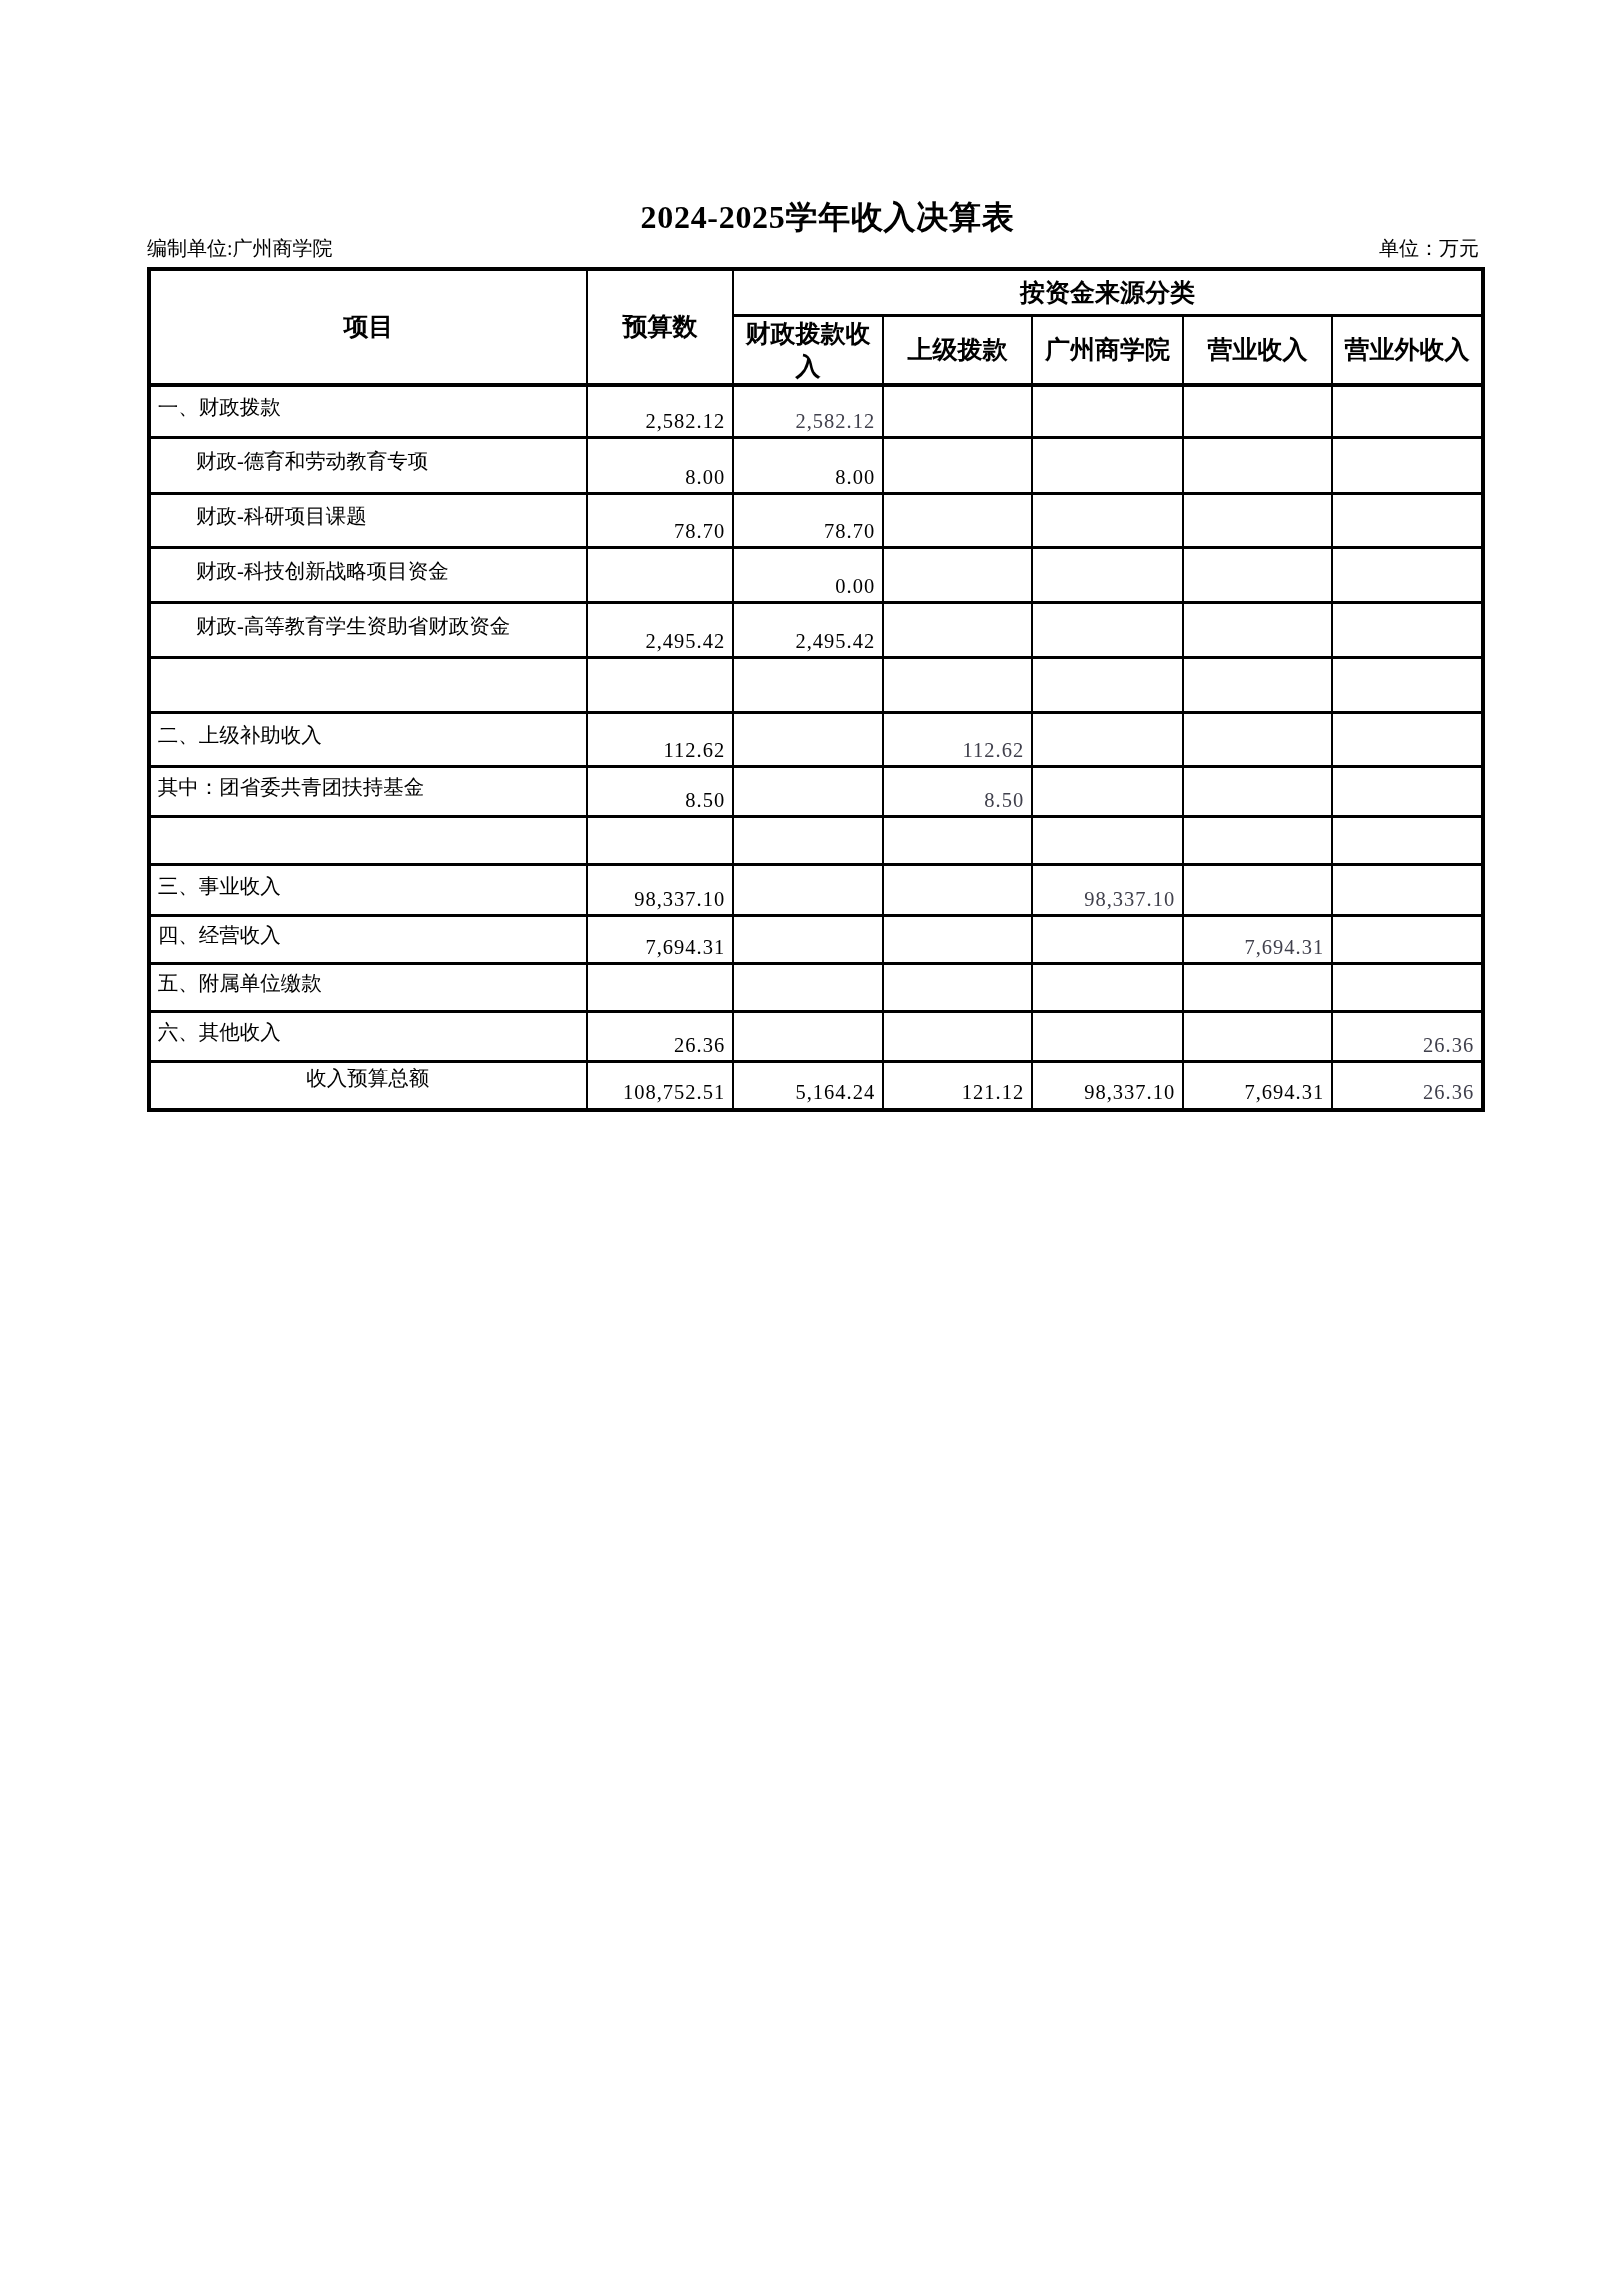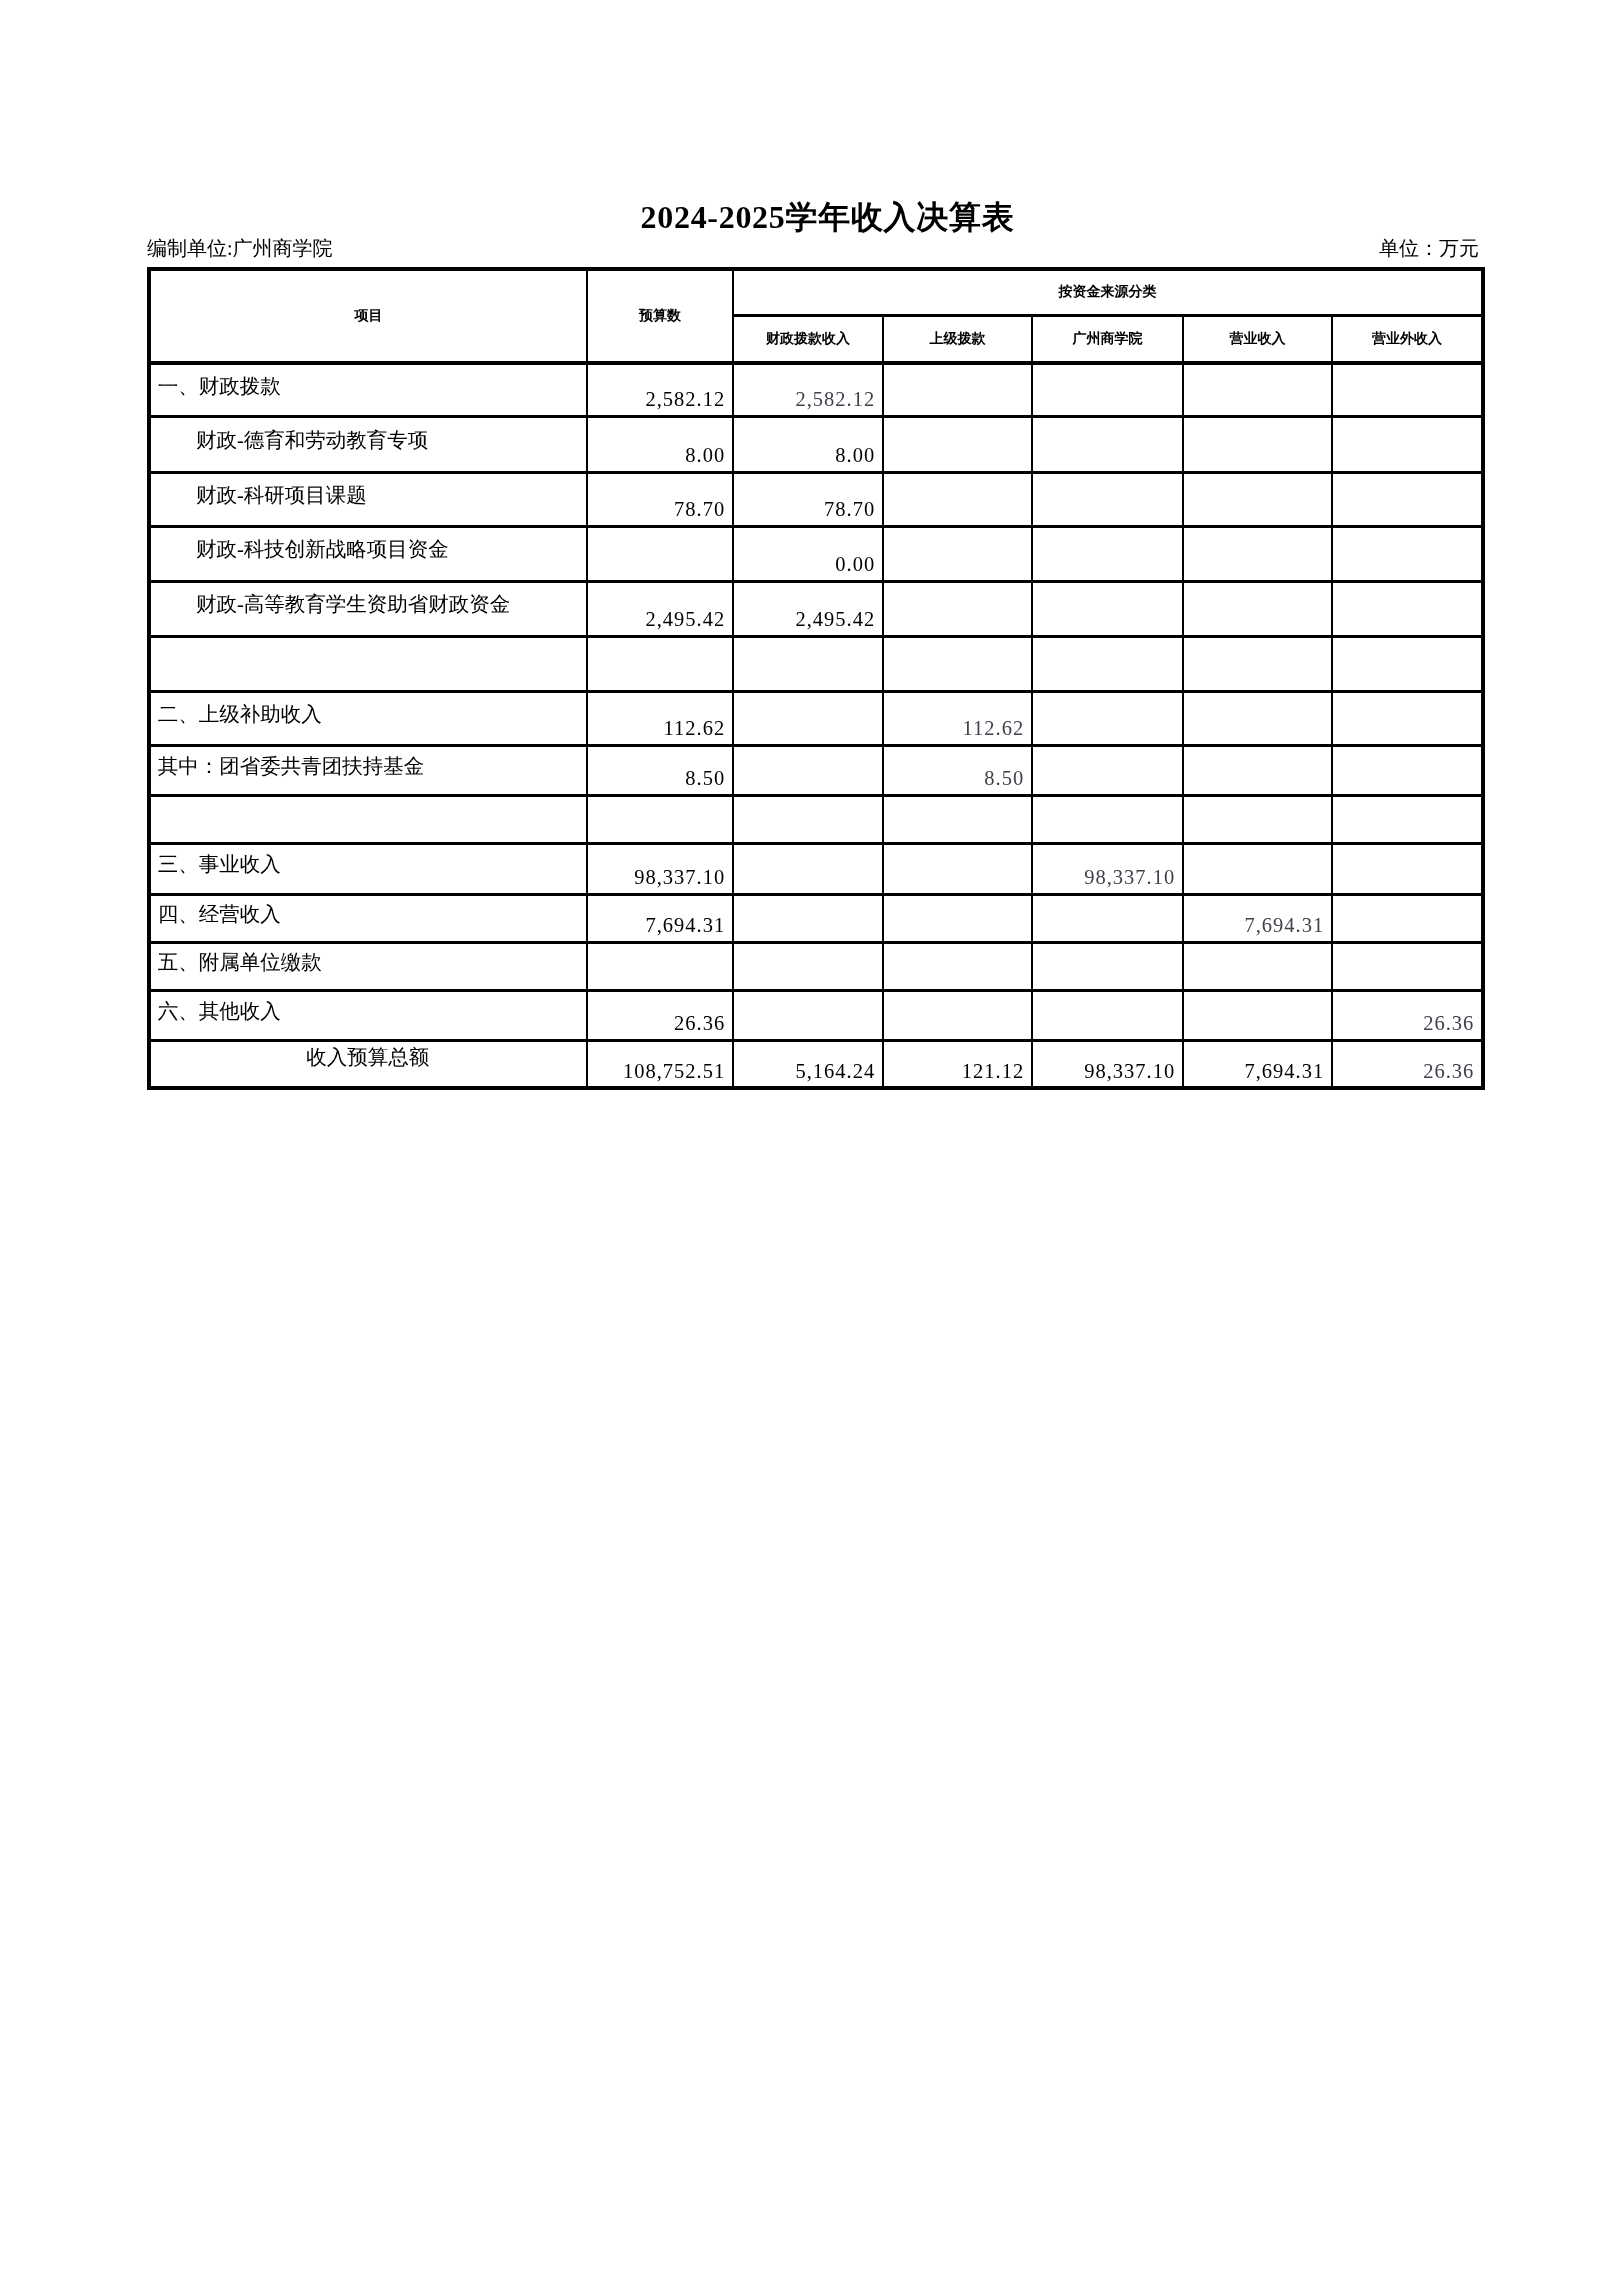--- a/index.html
+++ b/index.html
@@ -23,21 +23,21 @@
     position:absolute; left:147px; top:267px; width:1332px;
     border-collapse:collapse; table-layout:fixed;
     border:4.1px solid #000;
   }
   .income th, .income td {
     border-top:3.4px solid #000; border-bottom:3.4px solid #000;
     border-left:2px solid #000; border-right:2px solid #000;
     overflow:hidden;
   }
   .income th {
-    font-size:14px; font-weight:bold; text-align:center;
+    font-size:25px; font-weight:bold; text-align:center;
     vertical-align:middle; padding:0;font-family:Liberation Serif, serif;
   }
   .income th.group { border-bottom-width:2.7px; }
   .income thead tr.sub th { border-bottom-width:4.1px; }
   .income th.span2 { border-bottom-width:4.1px; }
   td.lab {
     font-size:20.5px; font-weight:normal; text-align:left;
     vertical-align:middle; padding:0 4.1px 8.2px 6.8px;
     white-space:nowrap;
   }

